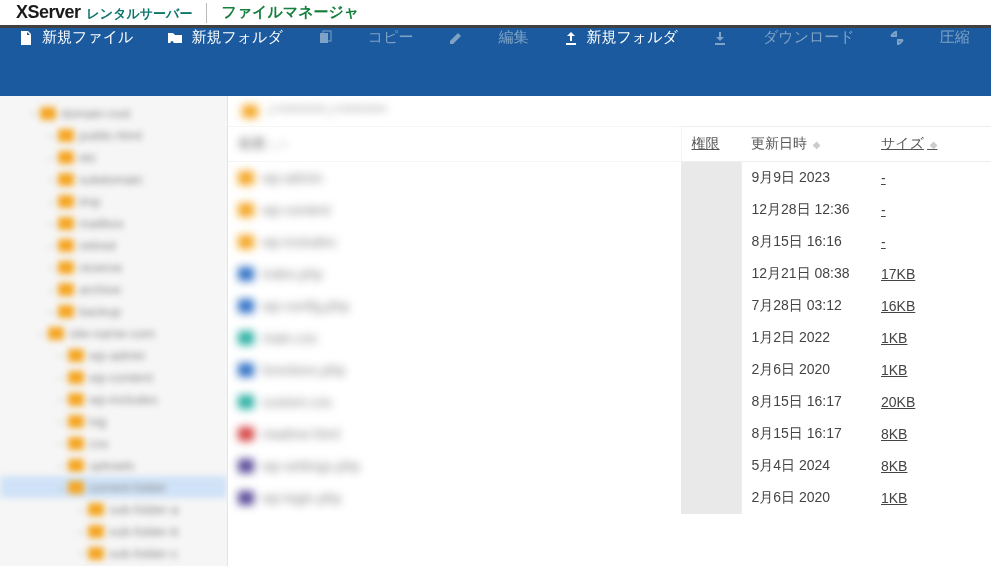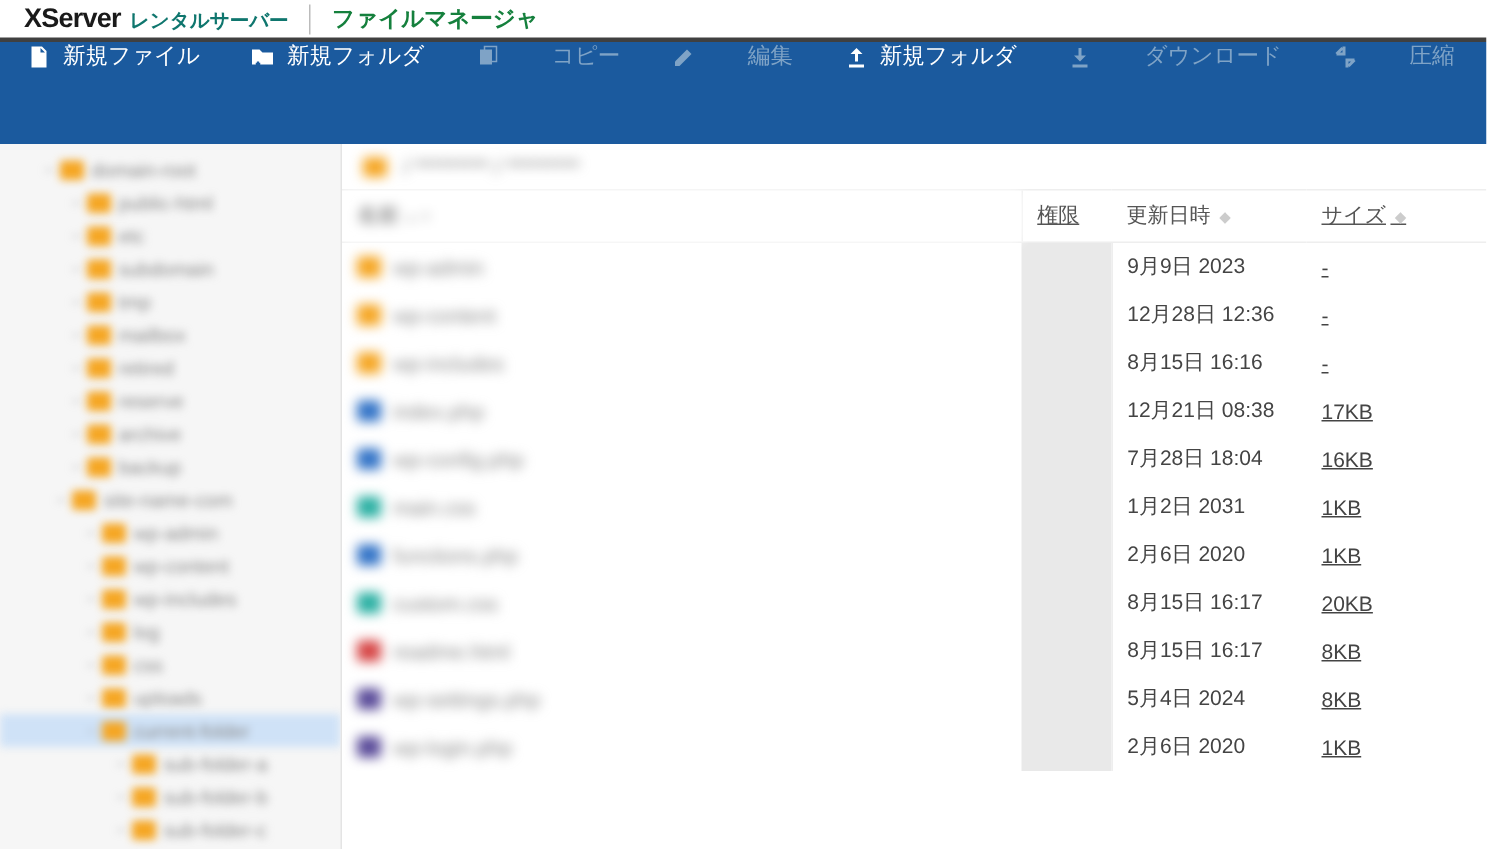--- a/index.html
+++ b/index.html
@@ -304,32 +304,32 @@
               <td class="col-size">17KB</td>
             </tr>
             <tr>
               <td class="col-name">
                 <div class="name-cell">
                   <span class="file-icon ic-blue"></span>
                   <span class="name-text">wp-config.php</span>
                 </div>
               </td>
               <td class="col-perm"></td>
-              <td class="col-date">7月28日 18:04</td>
+              <td class="col-date">7月28日 03:12</td>
               <td class="col-size">16KB</td>
             </tr>
             <tr>
               <td class="col-name">
                 <div class="name-cell">
                   <span class="file-icon ic-teal"></span>
                   <span class="name-text">main.css</span>
                 </div>
               </td>
               <td class="col-perm"></td>
-              <td class="col-date">1月2日 2031</td>
+              <td class="col-date">1月2日 2022</td>
               <td class="col-size">1KB</td>
             </tr>
             <tr>
               <td class="col-name">
                 <div class="name-cell">
                   <span class="file-icon ic-blue"></span>
                   <span class="name-text">functions.php</span>
                 </div>
               </td>
               <td class="col-perm"></td>

